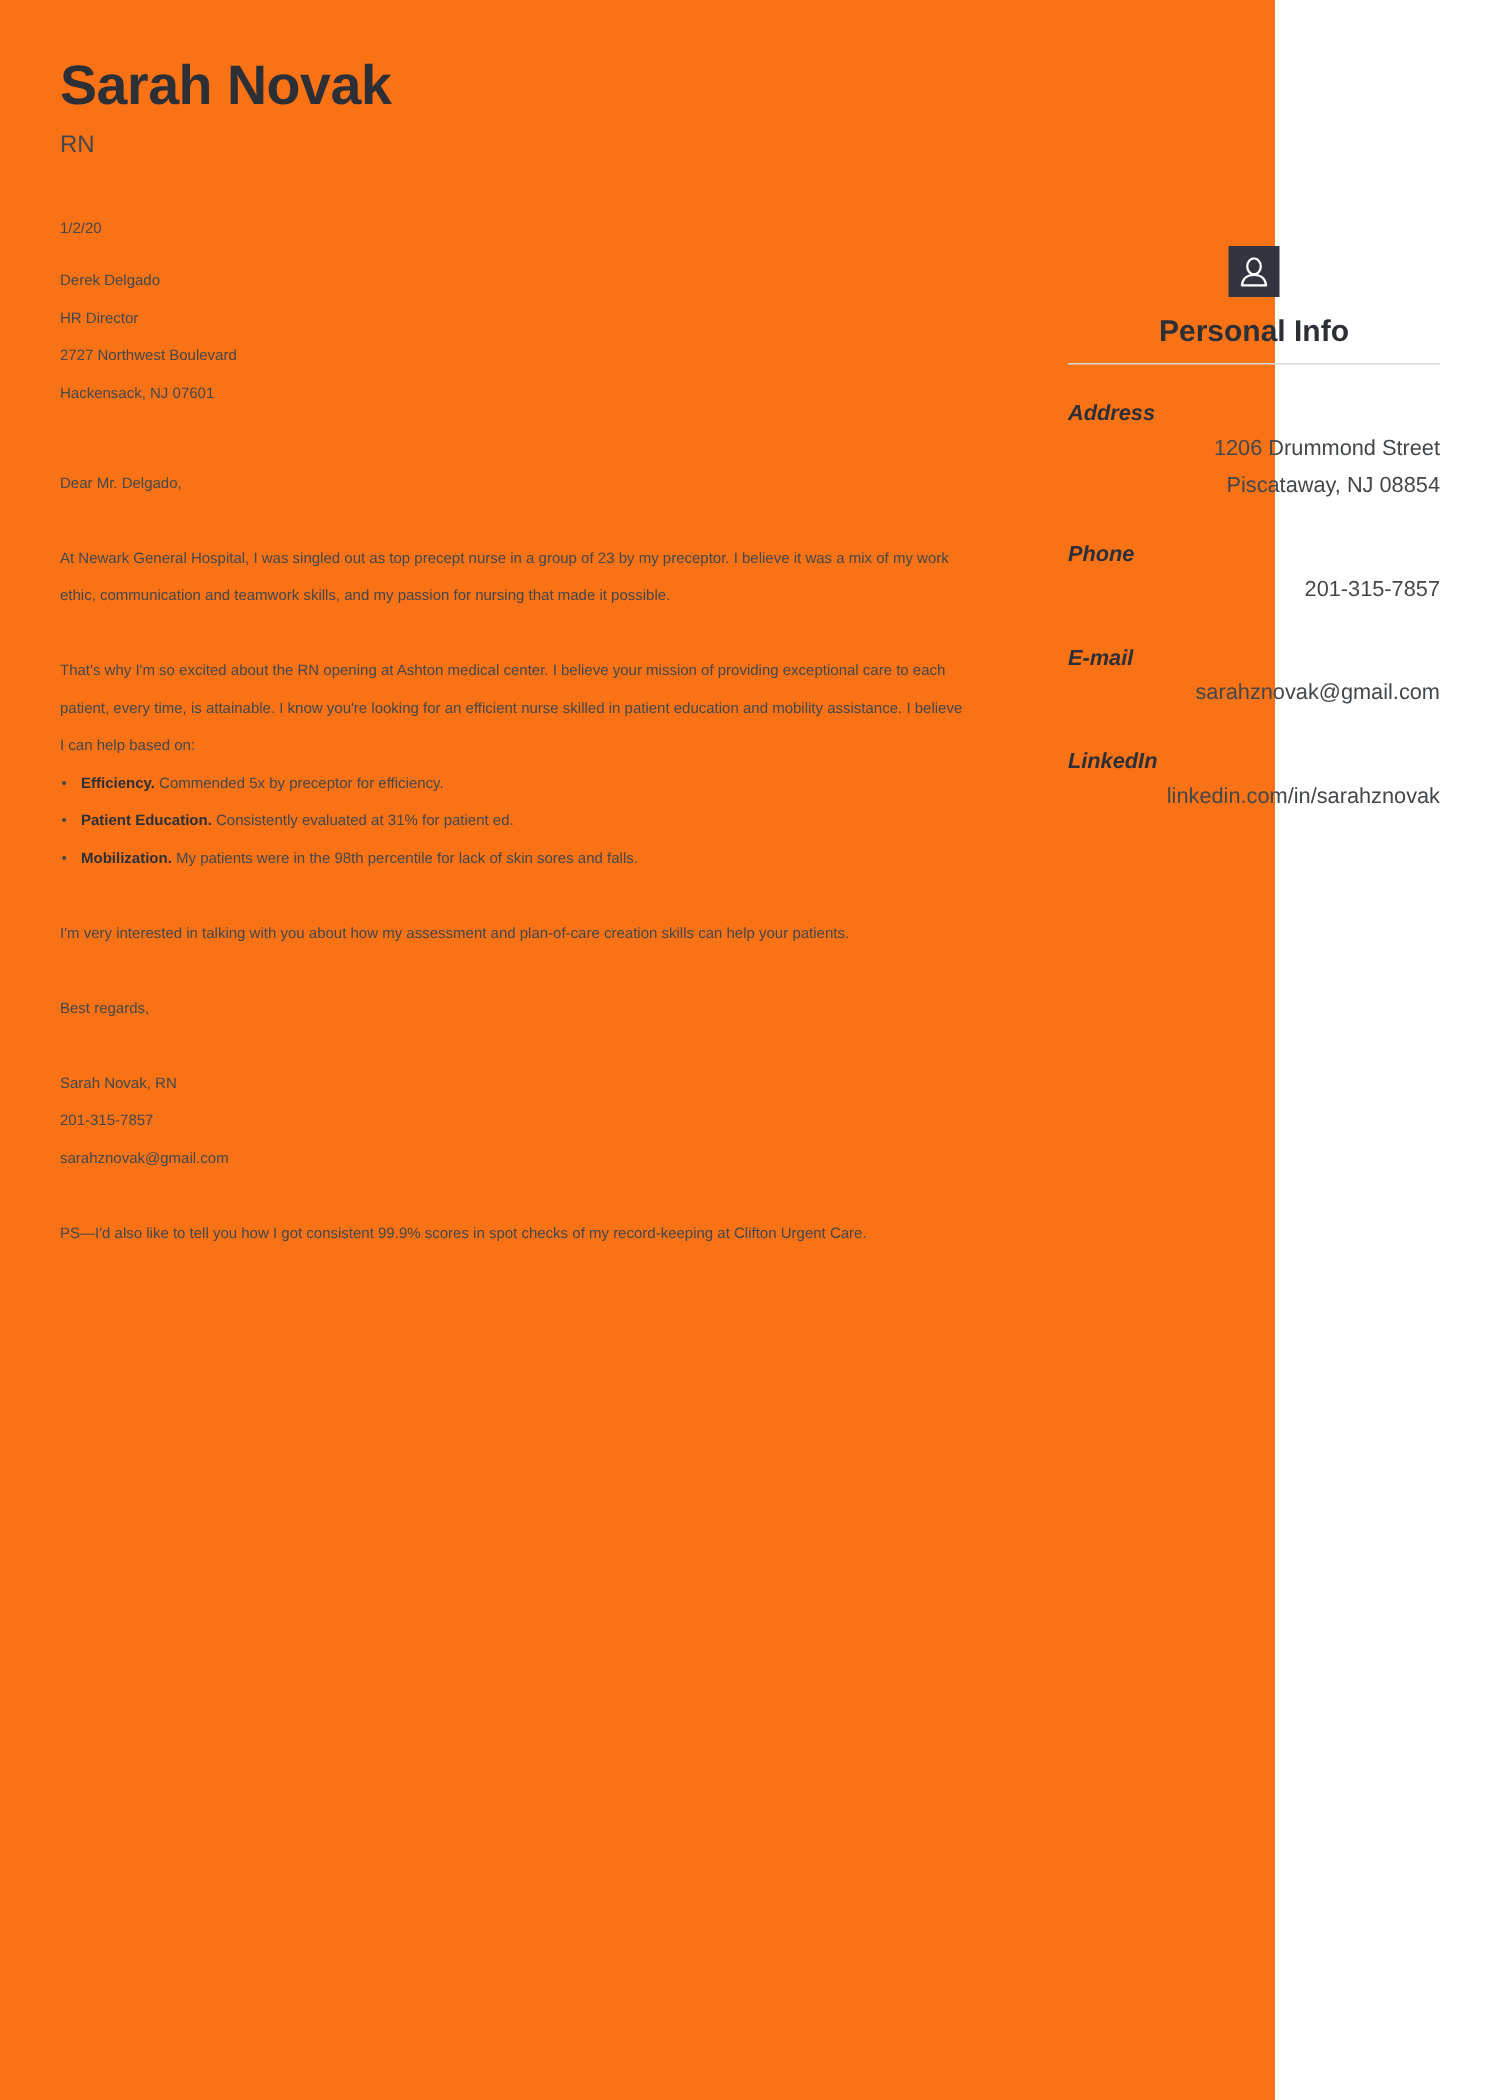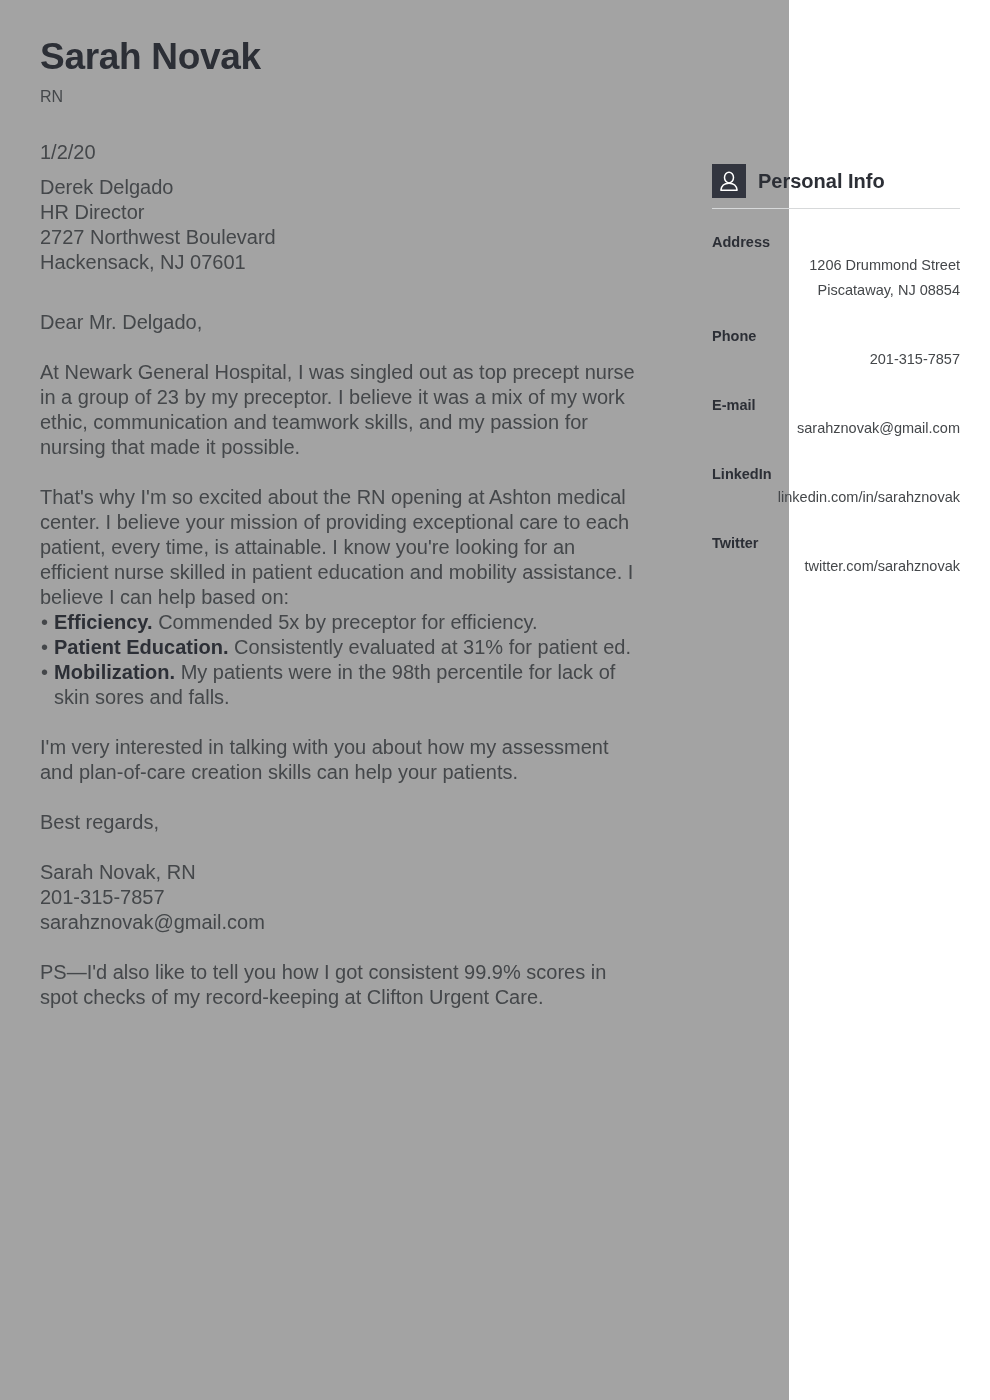--- a/index.html
+++ b/index.html
@@ -9,23 +9,23 @@
   }
   body {
     width: 990px;
     height: 1400px;
     font-family: "Liberation Sans", sans-serif;
     color: #44474a;
     -webkit-font-smoothing: antialiased;
   }
   .page {
     position: relative;
-    width: 789px;
+    width: 850px;
     height: 1400px;
-    background: #a3a3a3;
+    background: #f97316;
     box-sizing: border-box;
   }
 
   
   .header {
     padding: 36px 40px 0 40px;
   }
   .cand-name {
     font-size: 37px;
     font-weight: bold;
@@ -57,21 +57,21 @@
   }
   .col-right {
     width: 248px;
     flex: 0 0 248px;
     margin-left: 36px;
     padding-top: 24px;
   }
 
   
   .letter {
-    font-size: 20px;
+    font-size: 10px;
     line-height: 25px;
     color: #44474a;
   }
   .date-line {
     margin: 0 0 10px 0;
   }
   .addr-block {
     margin: 0 0 0 0;
   }
   .addr-line {
@@ -117,20 +117,21 @@
     margin: 25px 0 0 0;
   }
 
   
   .side-head {
     display: flex;
     align-items: center;
     gap: 12px;
     padding-bottom: 10px;
     border-bottom: 1px solid #d7d9da;
+    flex-direction: column;
   }
   .side-icon-tile {
     width: 34px;
     height: 34px;
     background: #32353f;
     flex: 0 0 34px;
     display: flex;
     align-items: center;
     justify-content: center;
   }
@@ -142,20 +143,21 @@
   }
   .side-field {
     margin-top: 22px;
   }
   .side-label {
     font-size: 14.5px;
     font-weight: bold;
     color: #2c2f36;
     line-height: 22px;
     margin: 0;
+    font-style: italic;
   }
   .side-value {
     font-size: 14.5px;
     color: #44474a;
     line-height: 25px;
     margin: 0;
     text-align: right;
   }
 </style>
 </head>
@@ -245,21 +247,17 @@
       <div class="side-field">
         <p class="side-label">E-mail</p>
         <p class="side-value">sarahznovak@gmail.com</p>
       </div>
 
       <div class="side-field">
         <p class="side-label">LinkedIn</p>
         <p class="side-value">linkedin.com/in/sarahznovak</p>
       </div>
 
-      <div class="side-field">
-        <p class="side-label">Twitter</p>
-        <p class="side-value">twitter.com/sarahznovak</p>
-      </div>
 
     </div>
 
   </div>
 </div>
 
 </body></html>

